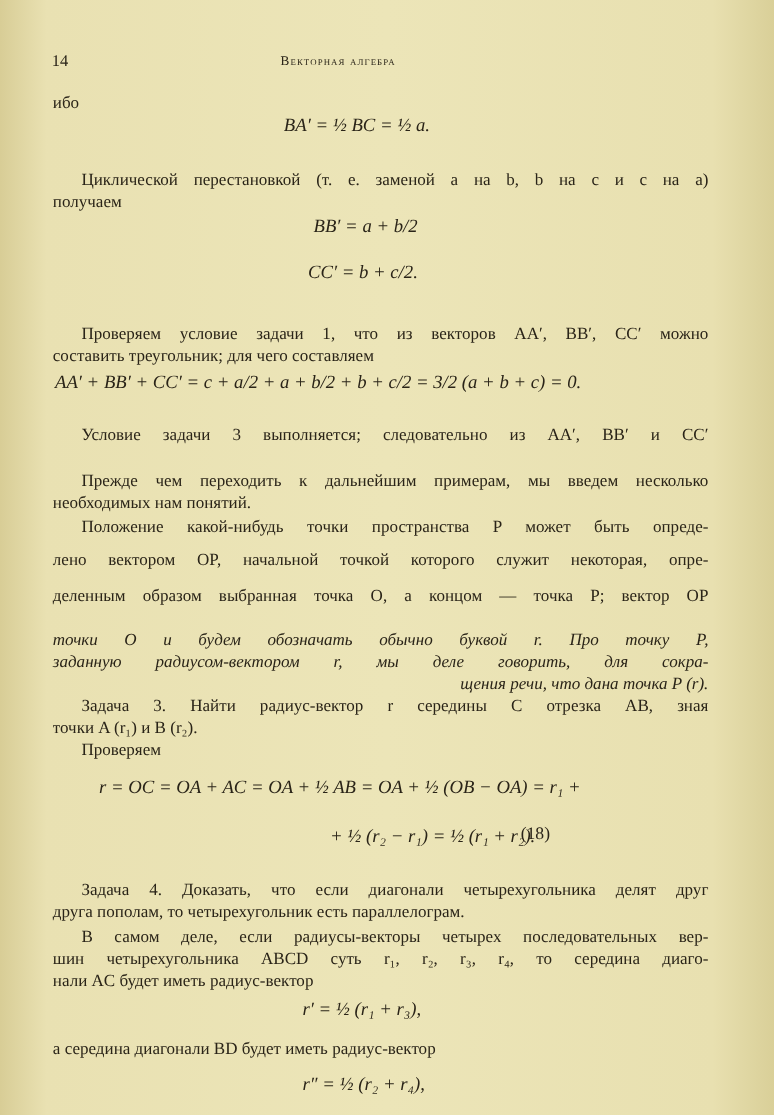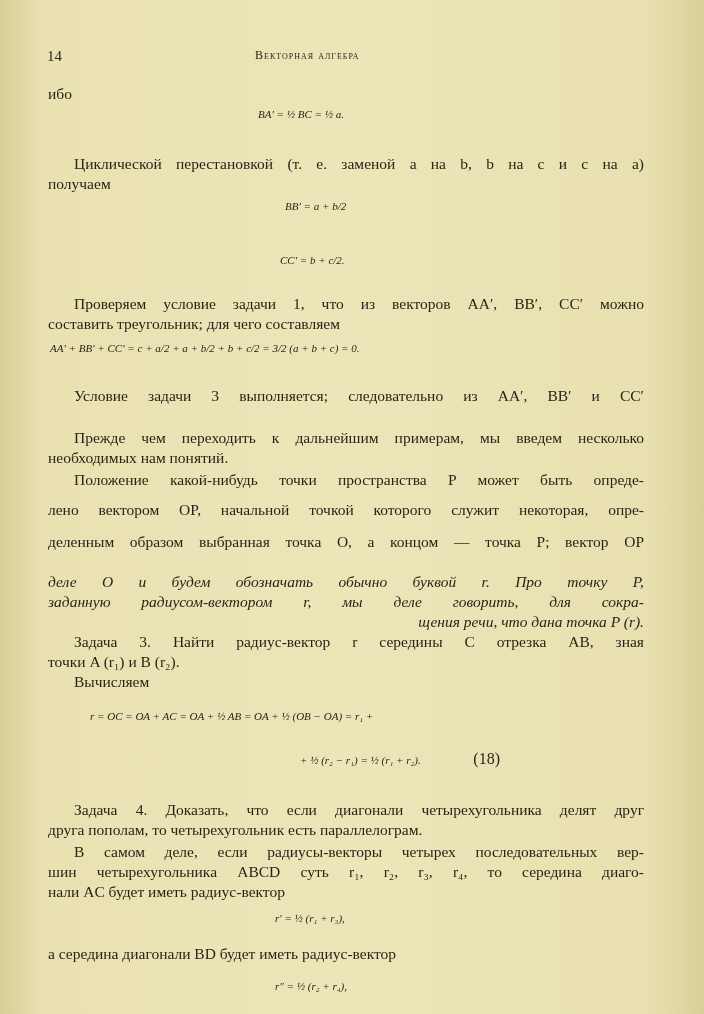--- a/index.html
+++ b/index.html
@@ -7,54 +7,54 @@
     background:linear-gradient(90deg,#d8cd96 0%,#e9e1b2 6%,#ece5b8 50%,#e8e0b0 92%,#d9cf98 100%);
     font-family:"Liberation Serif","DejaVu Serif",serif;color:#2a2418;position:relative;}
   .page{position:absolute;left:0;top:0;width:560px;height:1014px;}
   .ln{position:absolute;left:48px;width:596px;font-size:15.5px;line-height:20px;white-space:nowrap;}
   .ind{left:74px;}
   .just{text-align:justify;text-align-last:justify;}
   .it{font-style:italic;text-align:right;}
   .hdr{position:absolute;top:48px;font-size:14px;}
   .runhead{left:255px;letter-spacing:1px;font-variant:small-caps;font-size:12px;}
   .pgnum{left:47px;font-size:15px;}
-  .eq{position:absolute;font-size:11px;line-height:20px;white-space:nowrap;font-style:italic;}
+  .eq{position:absolute;font-size:17px;line-height:20px;white-space:nowrap;font-style:italic;}
   .eqno{position:absolute;right:60px;font-size:16px;font-style:normal;}
 </style>
 </head>
 <body>
 
 <div class="page">
   <div class="hdr pgnum">14</div>
   <div class="hdr runhead">Векторная алгебра</div>
 
   <div class="ln" style="top:84px">ибо</div>
   <div class="eq" style="left:258px;top:104px">BA′ = ½ BC = ½ a.</div>
 
   <div class="ln ind just" style="top:154px;width:570px">Циклической перестановкой (т. е. заменой a на b, b на c и c на a)</div>
   <div class="ln" style="top:174px">получаем</div>
   <div class="eq" style="left:285px;top:196px">BB′ = a + b/2</div>
-  <div class="eq" style="left:280px;top:250px">CC′ = b + c/2.</div>
+  <div class="eq" style="left:280px;top:238px">CC′ = b + c/2.</div>
 
   <div class="ln ind just" style="top:294px;width:570px">Проверяем условие задачи 1, что из векторов AA′, BB′, CC′ можно</div>
   <div class="ln" style="top:314px">составить треугольник; для чего составляем</div>
   <div class="eq" style="left:50px;top:338px">AA′ + BB′ + CC′ = c + a/2 + a + b/2 + b + c/2 = 3/2 (a + b + c) = 0.</div>
 
   <div class="ln ind just" style="top:386px;width:570px">Условие задачи 3 выполняется; следовательно из AA′, BB′ и CC′</div>
   <div class="ln ind just" style="top:428px;width:570px">Прежде чем переходить к дальнейшим примерам, мы введем несколько</div>
   <div class="ln" style="top:448px">необходимых нам понятий.</div>
   <div class="ln ind just" style="top:470px;width:570px">Положение какой-нибудь точки пространства P может быть опреде-</div>
   <div class="ln just" style="top:500px">лено вектором OP, начальной точкой которого служит некоторая, опре-</div>
   <div class="ln just" style="top:532px">деленным образом выбранная точка O, а концом — точка P; вектор OP</div>
-  <div class="ln just it" style="top:572px">деле O и будем обозначать обычно буквой r. Про точку P,</div>
+  <div class="ln just it" style="top:572px">точки O и будем обозначать обычно буквой r. Про точку P,</div>
   <div class="ln just it" style="top:592px">заданную радиусом-вектором r, мы деле говорить, для сокра-</div>
   <div class="ln it" style="top:612px">щения речи, что дана точка P (r).</div>
   <div class="ln ind just" style="top:632px;width:570px">Задача 3. Найти радиус-вектор r середины C отрезка AB, зная</div>
   <div class="ln" style="top:652px">точки A (r₁) и B (r₂).</div>
-  <div class="ln ind" style="top:672px">Вычисляем</div>
+  <div class="ln ind" style="top:672px">Проверяем</div>
   <div class="eq" style="left:90px;top:706px">r = OC = OA + AC = OA + ½ AB = OA + ½ (OB − OA) = r₁ +</div>
   <div class="eq" style="left:300px;top:750px">+ ½ (r₂ − r₁) = ½ (r₁ + r₂).</div>
   <div class="eqno" style="top:750px">(18)</div>
 
   <div class="ln ind just" style="top:800px;width:570px">Задача 4. Доказать, что если диагонали четырехугольника делят друг</div>
   <div class="ln" style="top:820px">друга пополам, то четырехугольник есть параллелограм.</div>
   <div class="ln ind just" style="top:842px;width:570px">В самом деле, если радиусы-векторы четырех последовательных вер-</div>
   <div class="ln just" style="top:862px">шин четырехугольника ABCD суть r₁, r₂, r₃, r₄, то середина диаго-</div>
   <div class="ln" style="top:882px">нали AC будет иметь радиус-вектор</div>
   <div class="eq" style="left:275px;top:908px">r′ = ½ (r₁ + r₃),</div>

